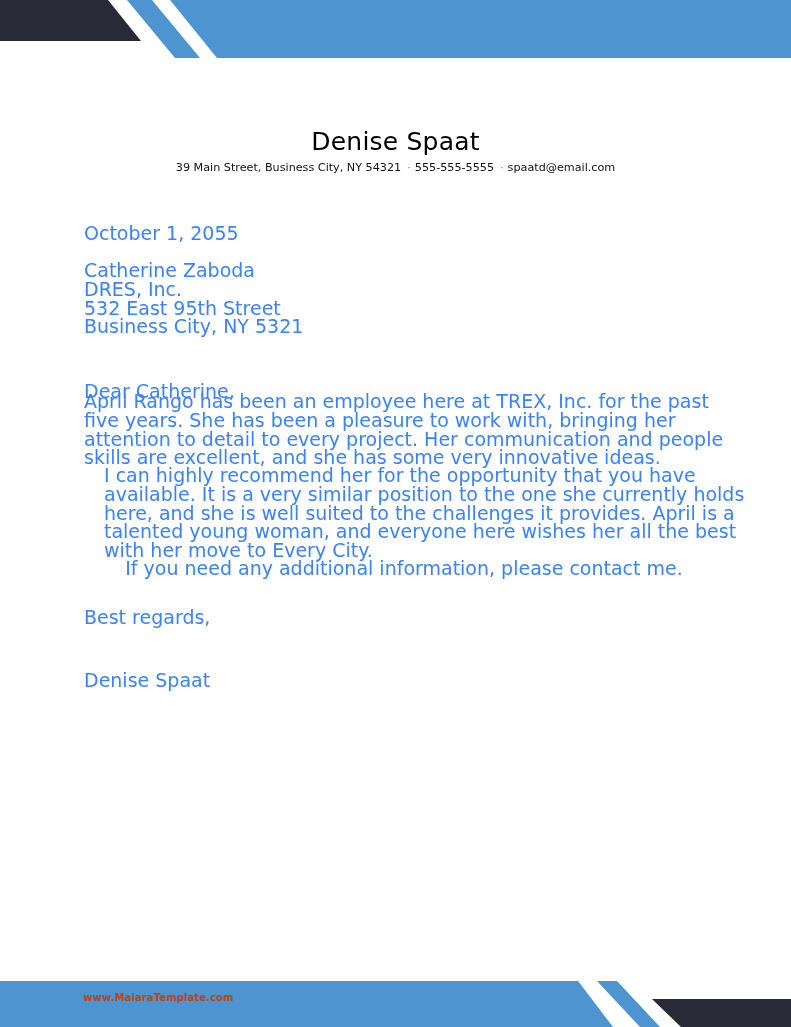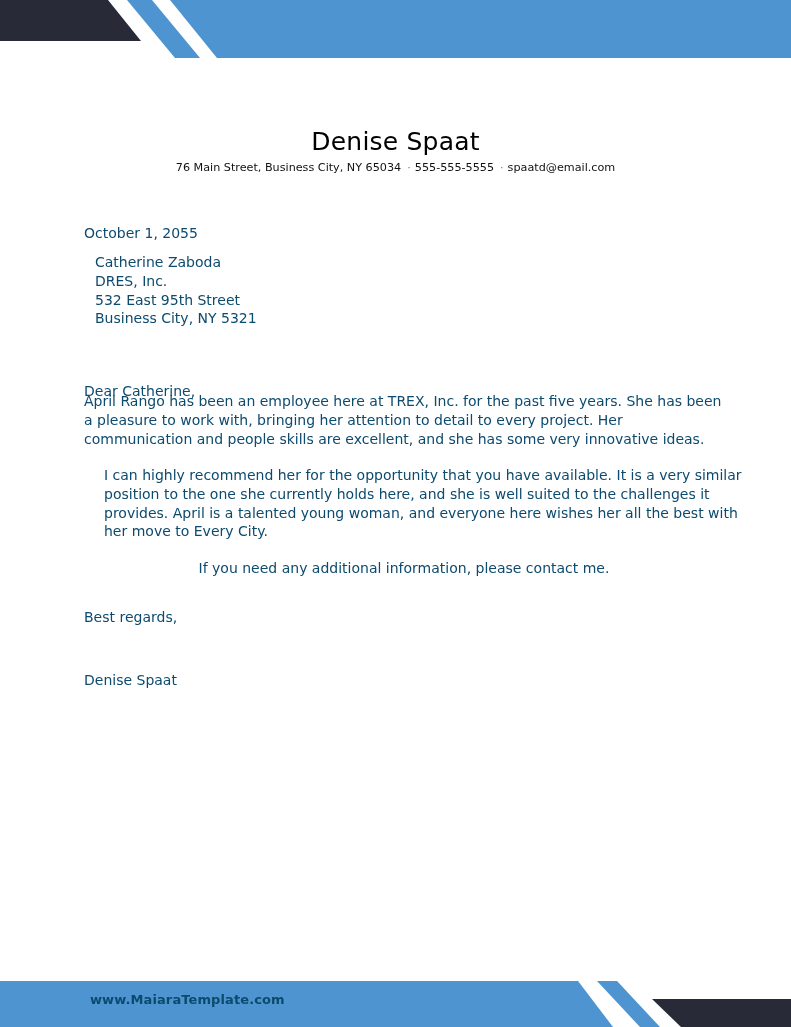--- a/index.html
+++ b/index.html
@@ -14,45 +14,45 @@
       position: absolute; top: 127px; left: 0; width: 791px; text-align: center;
       font-size: 25px; letter-spacing: 0.2px; color: #000;
     }
     .header-contact {
       position: absolute; top: 161px; left: 0; width: 791px; text-align: center;
       font-size: 11.2px; color: #111; white-space: nowrap;
     }
     .header-contact .sep { color: #777; margin: 0 4px 0 6px; }
     .body-text {
       position: absolute; left: 84px; width: 640px;
-      font-size: 14px; line-height: 18.8px; color: #0c4a6e;
+      font-size: 19px; line-height: 18.8px; color: #3b82f6;
     }
     .body-text p { margin: 0; }
     .footer-url {
-      position: absolute; top: 992px; left: 90px; font-size: 13px; font-weight: bold;
-      color: #0c4a6e; letter-spacing: 0.1px;
+      position: absolute; top: 992px; left: 83px; font-size: 10px; font-weight: bold;
+      color: #c2410c; letter-spacing: 0.1px;
     }
   </style>
 </head>
 <body>
 
 <svg id="top-deco" class="deco" viewBox="0 0 791 60" preserveAspectRatio="none">
   <polygon points="0,0 108,0 141,41 0,41" fill="#282a37"></polygon>
   <polygon points="127,0 152,0 200,58 175,58" fill="#4d94d0"></polygon>
   <polygon points="170,0 791,0 791,58 217,58" fill="#4d94d0"></polygon>
 </svg>
 
 <div class="header-name">Denise Spaat</div>
 <div class="header-contact">
-  <span>76 Main Street, Business City, NY 65034</span><span class="sep">·</span><span>555-555-5555</span><span class="sep">·</span><span>spaatd@email.com</span>
+  <span>39 Main Street, Business City, NY 54321</span><span class="sep">·</span><span>555-555-5555</span><span class="sep">·</span><span>spaatd@email.com</span>
 </div>
 
 <div class="body-text" style="top:224px;">October 1, 2055</div>
 
-<div class="body-text" style="top:253px;margin-left:11px;">
+<div class="body-text" style="top:261px;">
   <p>Catherine Zaboda</p>
   <p>DRES, Inc.</p>
   <p>532 East 95th Street</p>
   <p>Business City, NY 5321</p>
 </div>
 
 <div class="body-text" style="top:354px;margin-top:28px;">Dear Catherine,</div>
 
 <div class="body-text" style="top:392px;">April Rango has been an employee here at TREX, Inc. for the past five years. She has been a pleasure to work with, bringing her attention to detail to every project. Her communication and people skills are excellent, and she has some very innovative ideas.</div>
 <div class="body-text" style="top:466px; width:650px;margin-left:20px;">I can highly recommend her for the opportunity that you have available. It is a very similar position to the one she currently holds here, and she is well suited to the challenges it provides. April is a talented young woman, and everyone here wishes her all the best with her move to Every City.</div>

